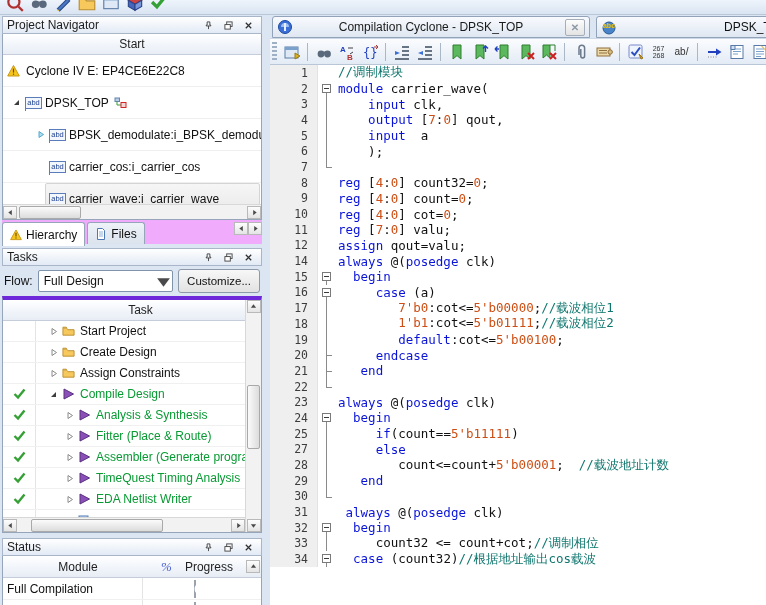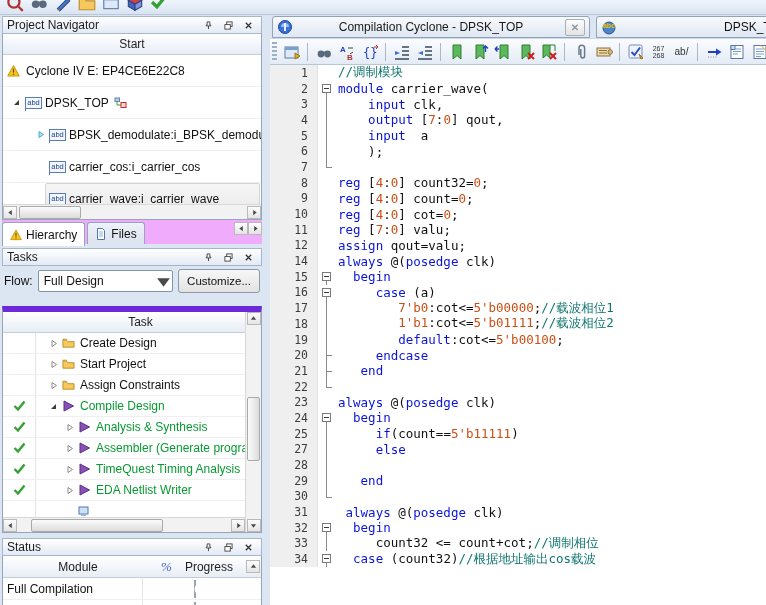--- a/index.html
+++ b/index.html
@@ -324,21 +324,21 @@
       <div class="combo">
         <span>Full Design</span>
         <span class="carrow">
             <svg viewBox="0 0 8 8" xmlns="http://www.w3.org/2000/svg">
               <polygon points="1,2.5 7,2.5 4,6.5" fill="#4a4a4a"></polygon>
             </svg>
           </span>
       </div>
       <div class="button">Customize...</div>
     </div>
-    <div class="pbody" style="border-top:6px solid #6d28d9;margin-top:10px;">
+    <div class="pbody" style="border-top:4px solid #6d28d9;">
       <div class="tasktable">
         <div class="taskmain">
           <div class="colhead taskhead" style="flex:0 0 20px;">
             <span class="chk"></span>
             <span style="flex:1;display:flex;align-items:center;justify-content:center;">Task</span>
           </div>
           <div style="flex:1;overflow:hidden;" id="task-list">
               <div class="trowt">
                 <span class="chkcol"></span>
                 <span style="width:10px;flex:0 0 10px;"></span>
@@ -346,37 +346,37 @@
                   <svg viewBox="0 0 9 9" xmlns="http://www.w3.org/2000/svg">
                     <polygon points="3,1.5 7.5,4.5 3,7.5" fill="#fff" stroke="#8a8a8a"></polygon>
                   </svg>
                 </span>
                 <span class="ticn">
                   <svg viewBox="0 0 14 11" xmlns="http://www.w3.org/2000/svg">
                     <path d="M1 2.5 h4 l1.3 1.6 H13 V10 H1 Z" fill="#f7c95c" stroke="#bb8d2c"></path>
                     <path d="M1 2.5 V1.4 h3.6 l0.8 1.1" fill="#f7c95c" stroke="#bb8d2c"></path>
                   </svg>
                 </span>
-                <span class="">Create Design</span>
+                <span class="">Start Project</span>
               </div>
               <div class="trowt">
                 <span class="chkcol"></span>
                 <span style="width:10px;flex:0 0 10px;"></span>
                 <span class="exp">
                   <svg viewBox="0 0 9 9" xmlns="http://www.w3.org/2000/svg">
                     <polygon points="3,1.5 7.5,4.5 3,7.5" fill="#fff" stroke="#8a8a8a"></polygon>
                   </svg>
                 </span>
                 <span class="ticn">
                   <svg viewBox="0 0 14 11" xmlns="http://www.w3.org/2000/svg">
                     <path d="M1 2.5 h4 l1.3 1.6 H13 V10 H1 Z" fill="#f7c95c" stroke="#bb8d2c"></path>
                     <path d="M1 2.5 V1.4 h3.6 l0.8 1.1" fill="#f7c95c" stroke="#bb8d2c"></path>
                   </svg>
                 </span>
-                <span class="">Start Project</span>
+                <span class="">Create Design</span>
               </div>
               <div class="trowt">
                 <span class="chkcol"></span>
                 <span style="width:10px;flex:0 0 10px;"></span>
                 <span class="exp">
                   <svg viewBox="0 0 9 9" xmlns="http://www.w3.org/2000/svg">
                     <polygon points="3,1.5 7.5,4.5 3,7.5" fill="#fff" stroke="#8a8a8a"></polygon>
                   </svg>
                 </span>
                 <span class="ticn">
@@ -421,20 +421,41 @@
                   <svg viewBox="0 0 9 9" xmlns="http://www.w3.org/2000/svg">
                     <polygon points="3,1.5 7.5,4.5 3,7.5" fill="#fff" stroke="#8a8a8a"></polygon>
                   </svg>
                 </span>
                 <span class="ticn">
                   <svg viewBox="0 0 13 12" xmlns="http://www.w3.org/2000/svg">
                     <polygon points="2,1 11.5,6 2,11" fill="#8a50b8" stroke="#5a3080"></polygon>
                   </svg>
                 </span>
                 <span class="greenlbl">Analysis &amp; Synthesis</span>
+              </div>
+              <div class="trowt">
+                <span class="chkcol">
+                  <span class="chkmark" style="display:flex;">
+                    <svg viewBox="0 0 13 12" xmlns="http://www.w3.org/2000/svg">
+                      <path d="M1.5 6 L5 9.5 L11.5 1.5" stroke="#35a035" stroke-width="2.4" fill="none"></path>
+                    </svg>
+                  </span>
+                </span>
+                <span style="width:26px;flex:0 0 26px;"></span>
+                <span class="exp">
+                  <svg viewBox="0 0 9 9" xmlns="http://www.w3.org/2000/svg">
+                    <polygon points="3,1.5 7.5,4.5 3,7.5" fill="#fff" stroke="#8a8a8a"></polygon>
+                  </svg>
+                </span>
+                <span class="ticn">
+                  <svg viewBox="0 0 13 12" xmlns="http://www.w3.org/2000/svg">
+                    <polygon points="2,1 11.5,6 2,11" fill="#8a50b8" stroke="#5a3080"></polygon>
+                  </svg>
+                </span>
+                <span class="greenlbl">Fitter (Place &amp; Route)</span>
               </div>
               <div class="trowt">
                 <span class="chkcol">
                   <span class="chkmark" style="display:flex;">
                     <svg viewBox="0 0 13 12" xmlns="http://www.w3.org/2000/svg">
                       <path d="M1.5 6 L5 9.5 L11.5 1.5" stroke="#35a035" stroke-width="2.4" fill="none"></path>
                     </svg>
                   </span>
                 </span>
                 <span style="width:26px;flex:0 0 26px;"></span>
@@ -756,21 +777,21 @@
       <div class="cl"><span class="cl-num">17</span><span class="cl-fold"><span class="fvline" style="top:0;bottom:0;"></span></span><span class="cl-text"><span class="p">        </span><span class="n">7'b0</span><span class="p">:cot&lt;=</span><span class="n">5'b00000</span><span class="p">;</span><span class="c">//载波相位1</span></span></div>
       <div class="cl"><span class="cl-num">18</span><span class="cl-fold"><span class="fvline" style="top:0;bottom:0;"></span></span><span class="cl-text"><span class="p">        </span><span class="n">1'b1</span><span class="p">:cot&lt;=</span><span class="n">5'b01111</span><span class="p">;</span><span class="c">//载波相位2</span></span></div>
       <div class="cl"><span class="cl-num">19</span><span class="cl-fold"><span class="fvline" style="top:0;bottom:0;"></span></span><span class="cl-text"><span class="p">        </span><span class="k">default</span><span class="p">:cot&lt;=</span><span class="n">5'b00100</span><span class="p">;</span></span></div>
       <div class="cl"><span class="cl-num">20</span><span class="cl-fold"><span class="fvline" style="top:0;bottom:0;"></span><span class="fhline" style="top:8px;width:6px;"></span></span><span class="cl-text"><span class="p">     </span><span class="k">endcase</span></span></div>
       <div class="cl"><span class="cl-num">21</span><span class="cl-fold"><span class="fvline" style="top:0;bottom:0;"></span><span class="fhline" style="top:8px;width:6px;"></span></span><span class="cl-text"><span class="p">   </span><span class="k">end</span></span></div>
       <div class="cl"><span class="cl-num">22</span><span class="cl-fold"><span class="fvline" style="top:0;height:8px;"></span><span class="fhline" style="top:8px;width:6px;"></span></span><span class="cl-text"></span></div>
       <div class="cl"><span class="cl-num">23</span><span class="cl-fold"></span><span class="cl-text"><span class="k">always</span><span class="p"> @(</span><span class="k">posedge</span><span class="p"> clk)</span></span></div>
       <div class="cl"><span class="cl-num">24</span><span class="cl-fold"><span class="fvline" style="top:12px;bottom:0;"></span><span class="fbox"></span></span><span class="cl-text"><span class="p">  </span><span class="k">begin</span></span></div>
       <div class="cl"><span class="cl-num">25</span><span class="cl-fold"><span class="fvline" style="top:0;bottom:0;"></span></span><span class="cl-text"><span class="p">     </span><span class="k">if</span><span class="p">(count==</span><span class="n">5'b11111</span><span class="p">)</span></span></div>
       <div class="cl"><span class="cl-num">27</span><span class="cl-fold"><span class="fvline" style="top:0;bottom:0;"></span></span><span class="cl-text"><span class="p">     </span><span class="k">else</span></span></div>
-      <div class="cl"><span class="cl-num">28</span><span class="cl-fold"><span class="fvline" style="top:0;bottom:0;"></span></span></div>
+      <div class="cl"><span class="cl-num">28</span><span class="cl-fold"><span class="fvline" style="top:0;bottom:0;"></span></span><span class="cl-text"><span class="p">        count&lt;=count+</span><span class="n">5'b00001</span><span class="p">;  </span><span class="c">//载波地址计数</span></span></div>
       <div class="cl"><span class="cl-num">29</span><span class="cl-fold"><span class="fvline" style="top:0;bottom:0;"></span></span><span class="cl-text"><span class="p">   </span><span class="k">end</span></span></div>
       <div class="cl"><span class="cl-num">30</span><span class="cl-fold"><span class="fvline" style="top:0;height:8px;"></span><span class="fhline" style="top:8px;width:6px;"></span></span><span class="cl-text"></span></div>
       <div class="cl"><span class="cl-num">31</span><span class="cl-fold"></span><span class="cl-text"><span class="p"> </span><span class="k">always</span><span class="p"> @(</span><span class="k">posedge</span><span class="p"> clk)</span></span></div>
       <div class="cl"><span class="cl-num">32</span><span class="cl-fold"><span class="fvline" style="top:12px;bottom:0;"></span><span class="fbox"></span></span><span class="cl-text"><span class="p">  </span><span class="k">begin</span></span></div>
       <div class="cl"><span class="cl-num">33</span><span class="cl-fold"><span class="fvline" style="top:0;bottom:0;"></span></span><span class="cl-text"><span class="p">     count32 &lt;= count+cot;</span><span class="c">//调制相位</span></span></div>
       <div class="cl"><span class="cl-num">34</span><span class="cl-fold"><span class="fvline" style="top:12px;bottom:0;"></span><span class="fbox"></span></span><span class="cl-text"><span class="p">  </span><span class="k">case</span><span class="p"> (count32)</span><span class="c">//根据地址输出cos载波</span></span></div>
     </div>
 
 </div>
 

